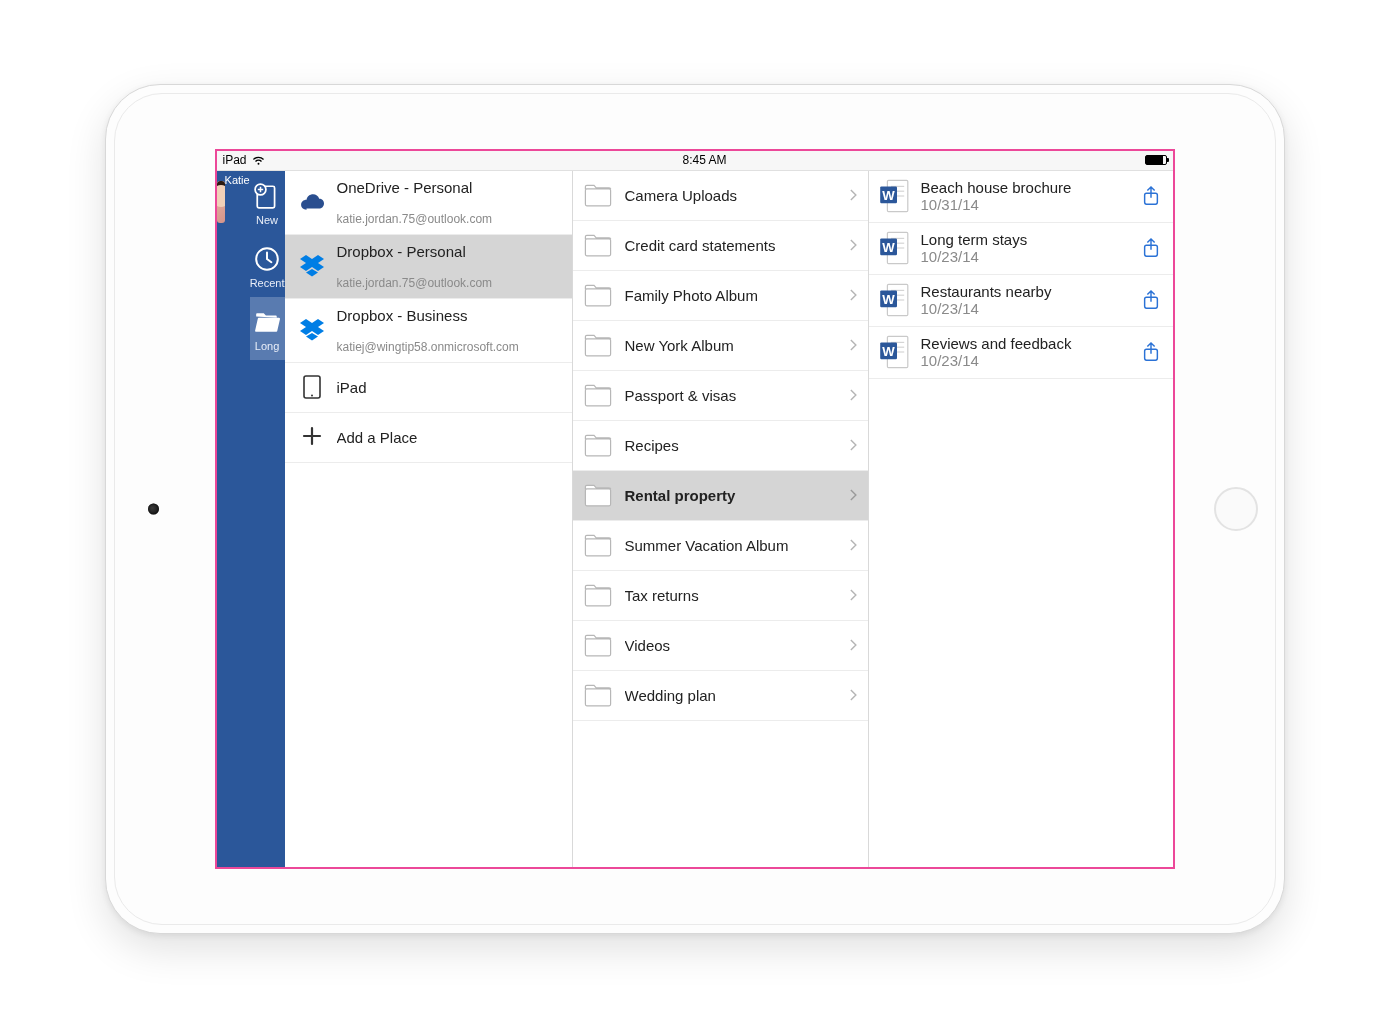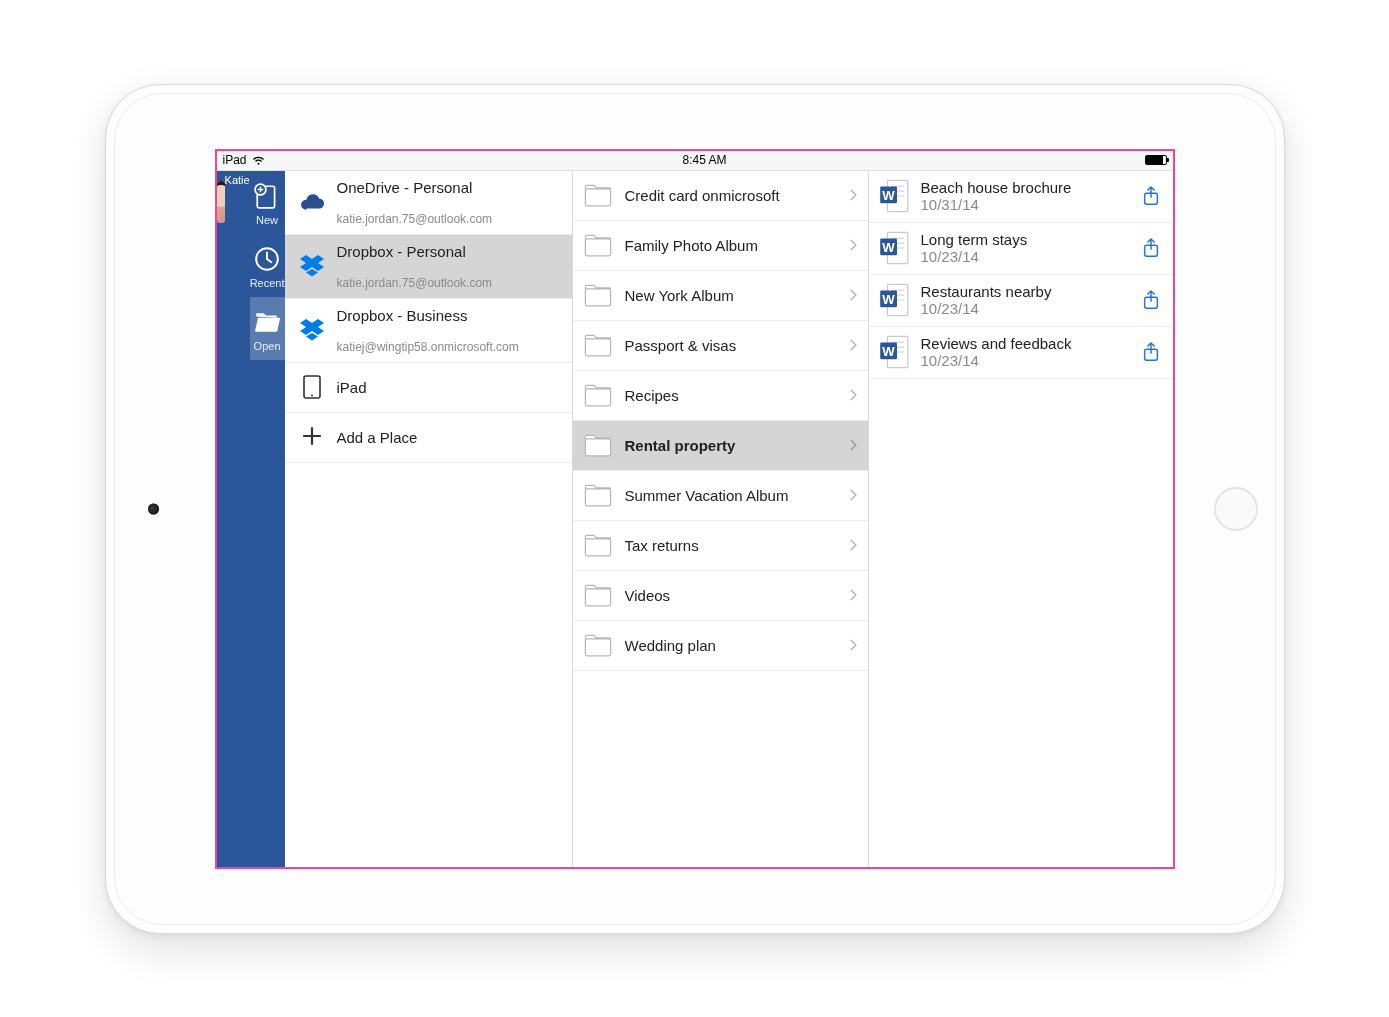--- a/index.html
+++ b/index.html
@@ -223,21 +223,21 @@
             <div class="side-item">
               <svg viewBox="0 0 24 24">
                 <use href="#icon-recent"></use>
               </svg>
               <div class="lbl">Recent</div>
             </div>
             <div class="side-item active">
               <svg viewBox="0 0 24 24">
                 <use href="#icon-openfolder"></use>
               </svg>
-              <div class="lbl">Open</div>
+              <div class="lbl">Long</div>
             </div>
           </div>
       </div>
 
       <div class="places">
         <div id="place-rows">
             <div class="row">
     <div class="ic">
       <svg viewBox="0 0 22 22" width="26" height="24">
                   <use href="#icon-onedrive"></use>
@@ -294,21 +294,30 @@
             </div>
           </div>
       </div>
 
       <div class="folders">
         <div id="folder-rows">
             <div class="frow">
     <svg class="fic" viewBox="0 0 23 20">
                 <use href="#icon-folder"></use>
               </svg>
-    <div class="flabel">Credit card onmicrosoft</div>
+    <div class="flabel">Camera Uploads</div>
+    <svg class="chev" width="10" height="16" viewBox="0 0 14 18">
+                <use href="#icon-chevron"></use>
+              </svg>
+            </div>
+            <div class="frow">
+    <svg class="fic" viewBox="0 0 23 20">
+                <use href="#icon-folder"></use>
+              </svg>
+    <div class="flabel">Credit card statements</div>
     <svg class="chev" width="10" height="16" viewBox="0 0 14 18">
                 <use href="#icon-chevron"></use>
               </svg>
             </div>
             <div class="frow">
     <svg class="fic" viewBox="0 0 23 20">
                 <use href="#icon-folder"></use>
               </svg>
     <div class="flabel">Family Photo Album</div>
     <svg class="chev" width="10" height="16" viewBox="0 0 14 18">

